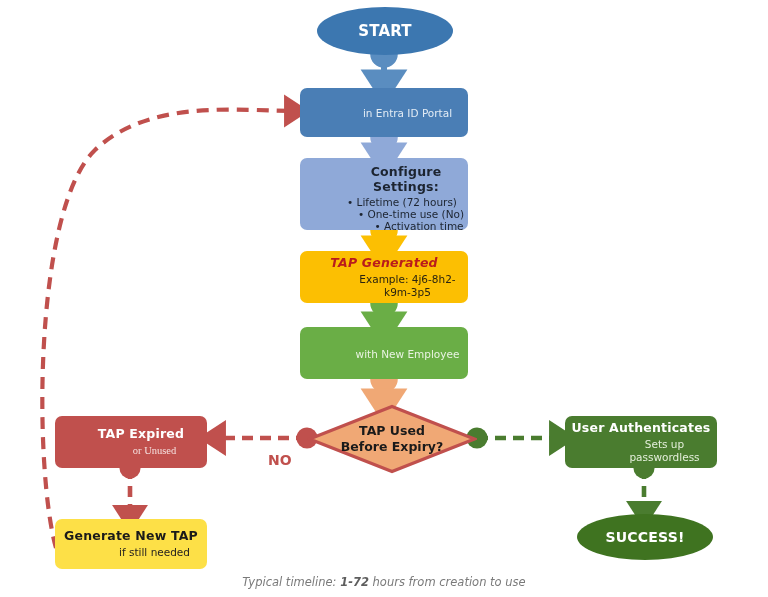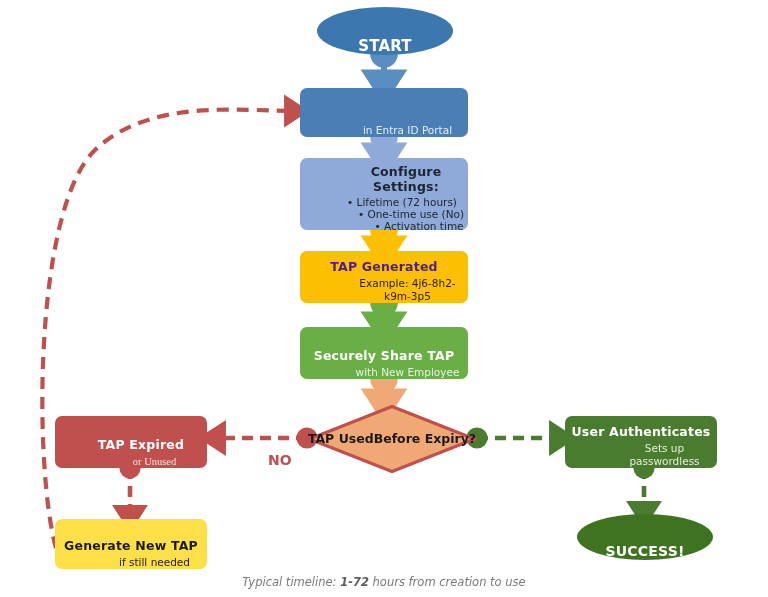--- a/index.html
+++ b/index.html
@@ -22,21 +22,21 @@
     width: 768px;
     height: 597px;
     pointer-events: none;
   }
   .node {
     position: absolute;
     box-sizing: border-box;
     display: flex;
     flex-direction: column;
     align-items: center;
-    justify-content: flex-end;
+    justify-content: center;
     text-align: center;
     z-index: 3;
   }
   .node .t1 {
     font-weight: bold;
     letter-spacing: 0.2px;
     line-height: 1.2;
   }
   .node .t2 {
     line-height: 1.25;
@@ -62,20 +62,21 @@
     width: 100%;
     height: 100%;
   }
   .diamond-label {
     position: absolute;
     left: 0;
     top: 0;
     width: 100%;
     height: 100%;
     display: flex;
+    flex-direction: column;
     align-items: center;
     justify-content: center;
     text-align: center;
     font-weight: bold;
     line-height: 1.28;
   }
   .edge-label {
     position: absolute;
     font-weight: bold;
     z-index: 4;
@@ -188,26 +189,25 @@
   <div class="node box" style="left:300px; top:158px; width:168px; height:72px; background:#8fa9d8; justify-content:flex-start; padding-top:6px;">
     <div class="t1" style="color:#1c2430; font-size:12.5px;margin-left:44px;">Configure Settings:</div>
     <ul class="bullets" style="color:#1c2430; font-size:10.5px; margin-top:2px;">
       <li class="i0">• Lifetime  (72 hours)</li>
       <li class="i1">• One-time use (No)</li>
       <li class="i2">• Activation time</li>
     </ul>
   </div>
 
   <div class="node box" style="left:300px; top:251px; width:168px; height:52px; background:#fcbf02;">
-    <div class="t1" style="color:#4c1d95; font-size:12.5px;">TAP Generated</div>
+    <div class="t1" style="color:#b91c1c; font-size:12.5px;font-style:italic;">TAP Generated</div>
     <div class="t2" style="color:#2a2410; font-size:10.5px; margin-top:3px;">Example: 4j6-8h2-k9m-3p5</div>
   </div>
 
   <div class="node box" style="left:300px; top:327px; width:168px; height:52px; background:#6aae46;">
-    <div class="t1" style="color:#ffffff; font-size:12.5px;">Securely Share TAP</div>
     <div class="t2" style="color:#e9f3e2; font-size:10.5px; margin-top:3px;">with New Employee</div>
   </div>
 
   <div class="diamond-wrap" style="left:307px; top:404px; width:170px; height:70px;">
     <svg class="diamond-shape" viewBox="0 0 170 70">
       <polygon points="85,2.5 167.5,35 85,67.5 2.5,35" fill="#f0a875" stroke="#c0504d" stroke-width="3.2"></polygon>
     </svg>
     <div class="diamond-label" style="color:#1a1a1a; font-size:12.5px;">
       <div>TAP Used</div>
       <div>Before Expiry?</div>

